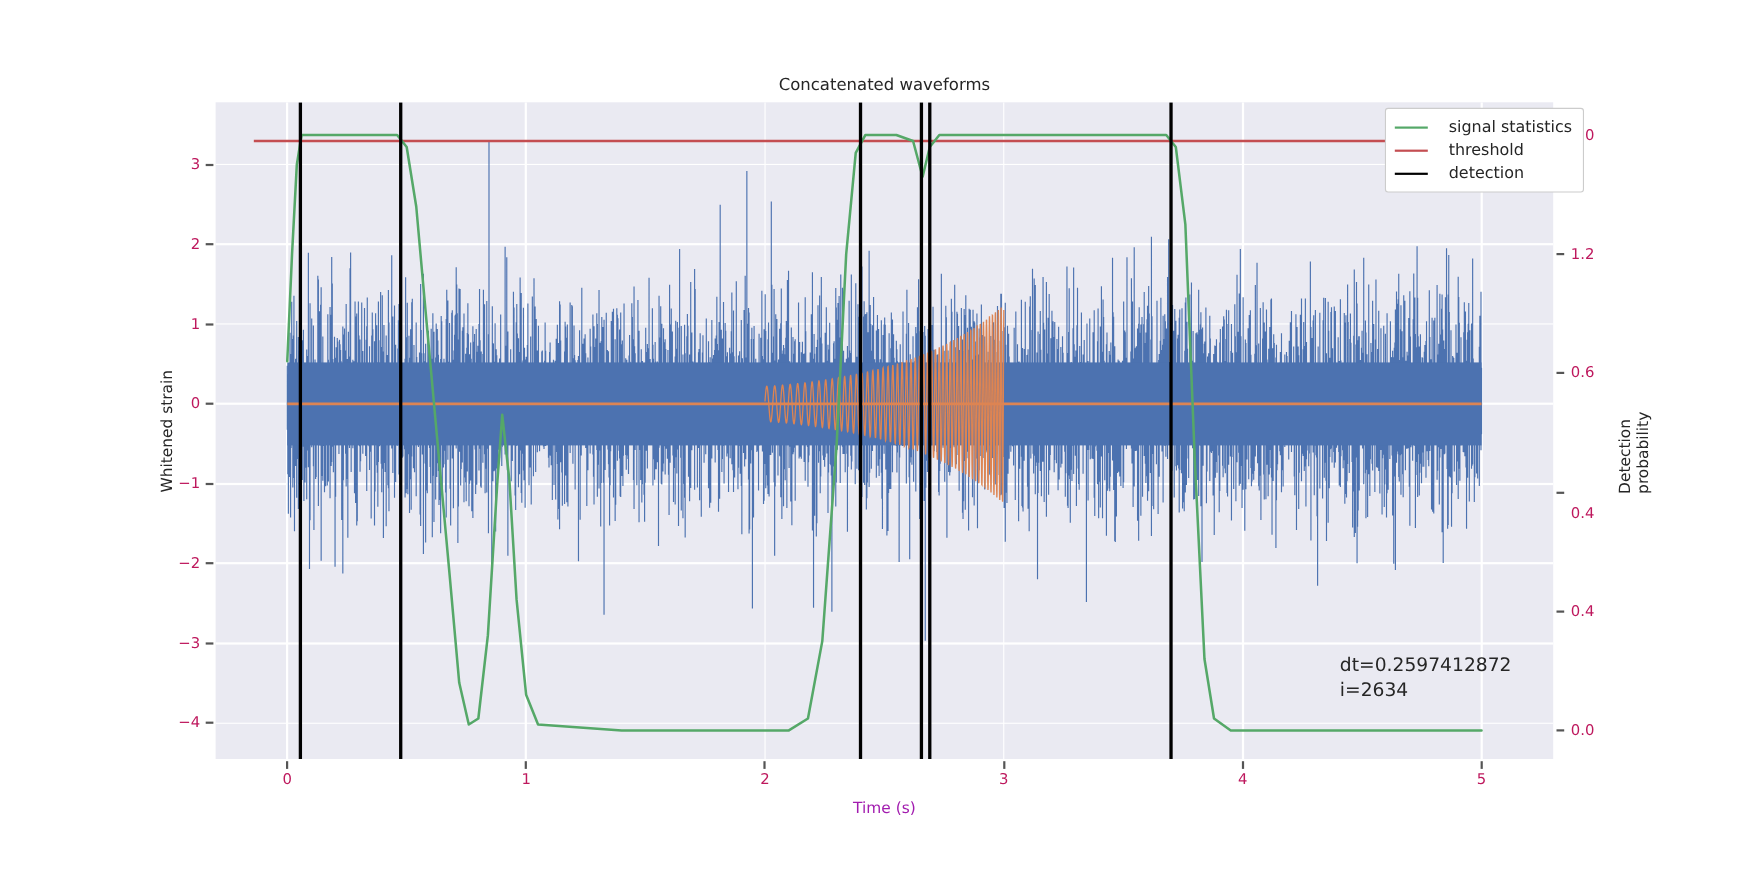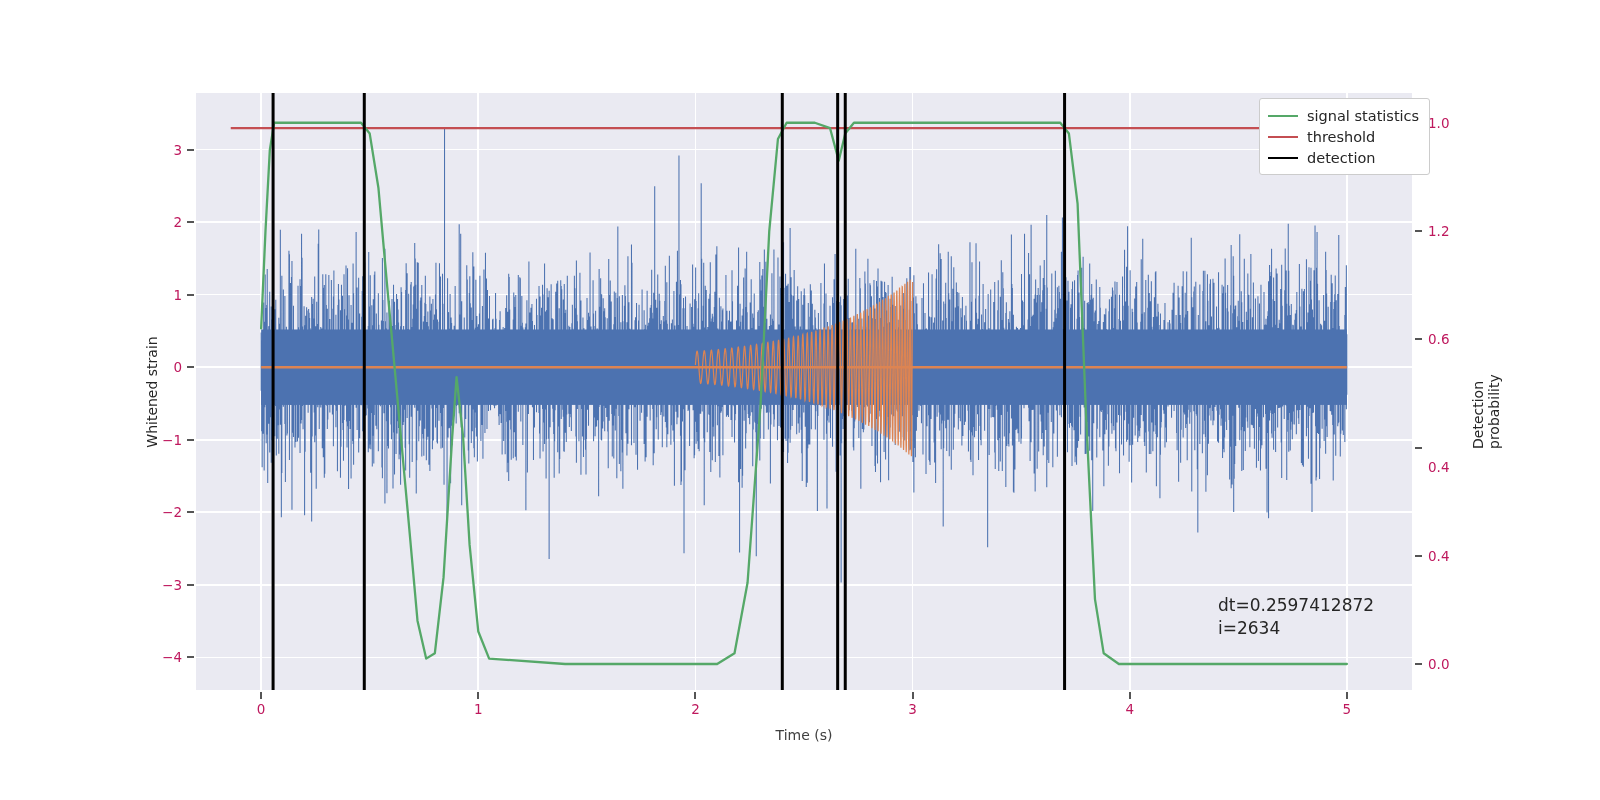--- a/index.html
+++ b/index.html
@@ -39,45 +39,46 @@
     position:absolute;left:0px;top:0px;
     font-size:14px;color:#262626;
     transform-origin:left top;
   }
   #ylabel-right{
     position:absolute;font-size:14px;color:#262626;
     transform-origin:left top;
   }
   #xlabel{
     position:absolute;left:196px;top:727px;width:1216px;
-    text-align:center;font-size:14px;color:#404040;
+    text-align:center;font-size:14px;color:#a21caf;
   }
 
   
   #annotation{
     position:absolute;left:1218px;top:594px;
     font-size:17px;color:#262626;line-height:1.35;
     white-space:pre;
   }
 
   
   #legend{
     position:absolute;left:1259px;top:98px;
     background:#ffffff;border:1px solid #cccccc;border-radius:3px;
     padding:6px 10px 6px 8px;
   }
   .legend-row{display:flex;align-items:center;height:21px;}
   .legend-swatch{width:30px;height:0;border-top-width:2.2px;border-top-style:solid;margin-right:9px;}
-  .legend-text{font-size:14.5px;color:#262626;white-space:nowrap;}
+  .legend-text{font-size:14.5px;color:#262626;white-space:nowrap;margin-left:10px;}
 </style>
 </head>
 <body>
 
 <div id="figure">
 
+  <div id="chart-title">Concatenated waveforms</div>
 
   <div id="ylabel-left" style="left: 152px; top: 391.5px; transform: rotate(-90deg) translate(-50%, -50%);">Whitened strain</div>
   <div id="ylabel-right" style="left: 1486px; top: 391.5px; transform: rotate(-90deg) translate(-50%, -50%);">Detection probability</div>
   <div id="xlabel">Time (s)</div>
 
   <div id="plot-area">
     <div id="grid-layer">
         <div class="gridline-h" style="top: 55.7808px;"></div>
         <div class="gridline-h" style="top: 128.32px;"></div>
         <div class="gridline-h" style="top: 200.86px;"></div>

